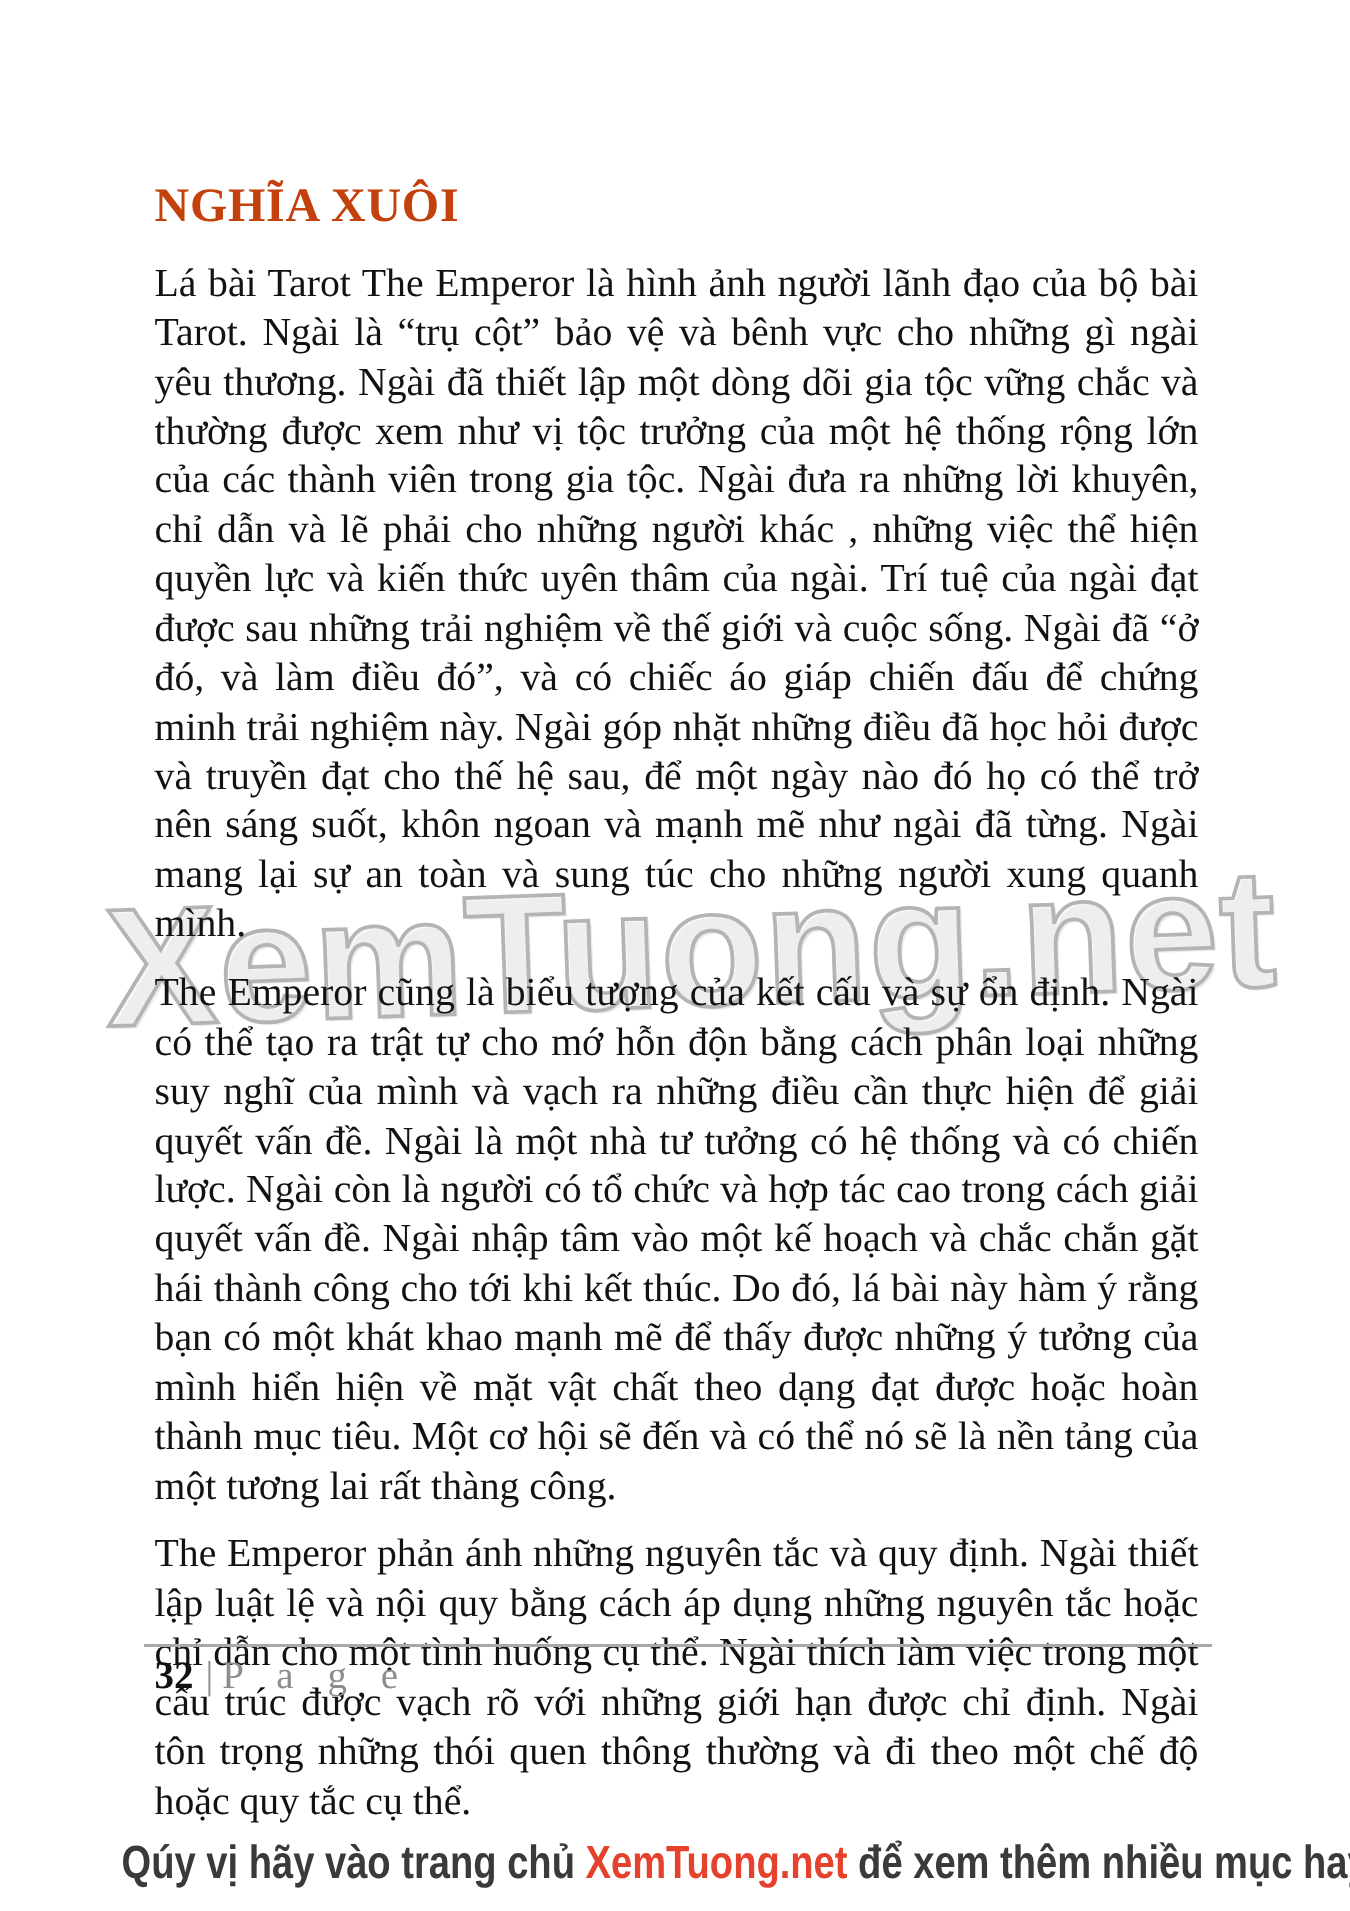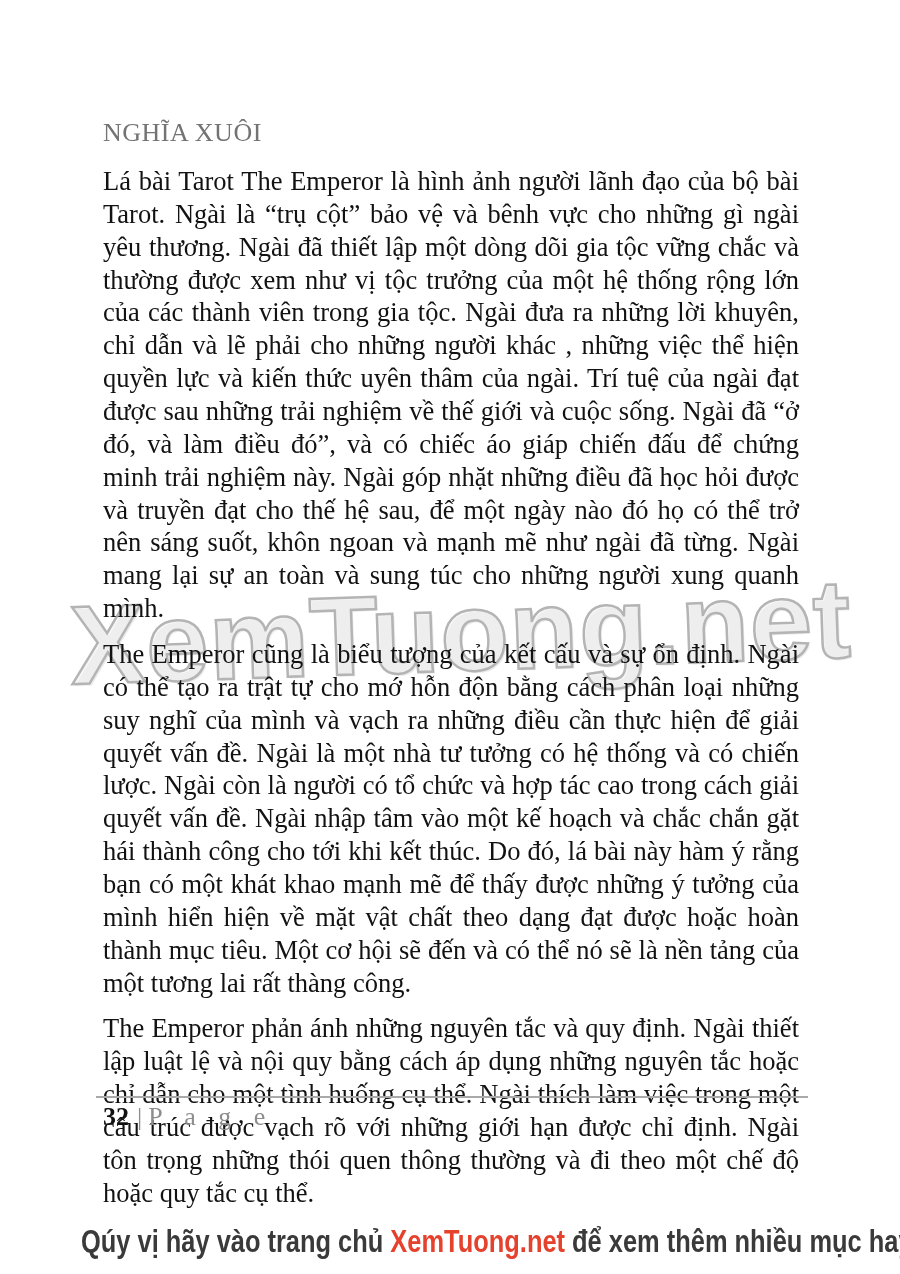--- a/index.html
+++ b/index.html
@@ -42,25 +42,25 @@
     width: 696px;
     z-index: 1;
   }
   .body-text {
     font-size: 26.5px;
     line-height: 1.24;
     text-align: justify;
     margin: 0 0 13px 0;
   }
   .section-heading {
-    font-size: 26px;
-    font-weight: normal;
+    font-size: 32px;
+    font-weight: bold;
     margin: 24px 0 17px 0;
     letter-spacing: 0.5px;
-    color: #737373;
+    color: #c2410c;
   }
   .footer-rule {
     position: absolute;
     left: 96px;
     top: 1096px;
     width: 712px;
     height: 2px;
     background: #a9a9a9;
     z-index: 1;
   }

